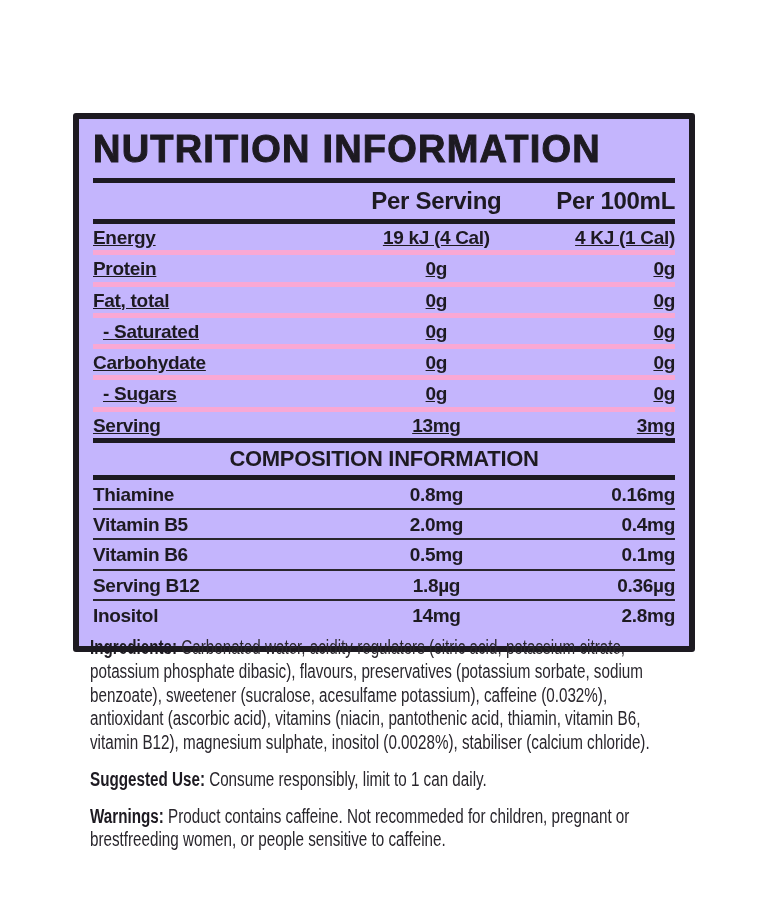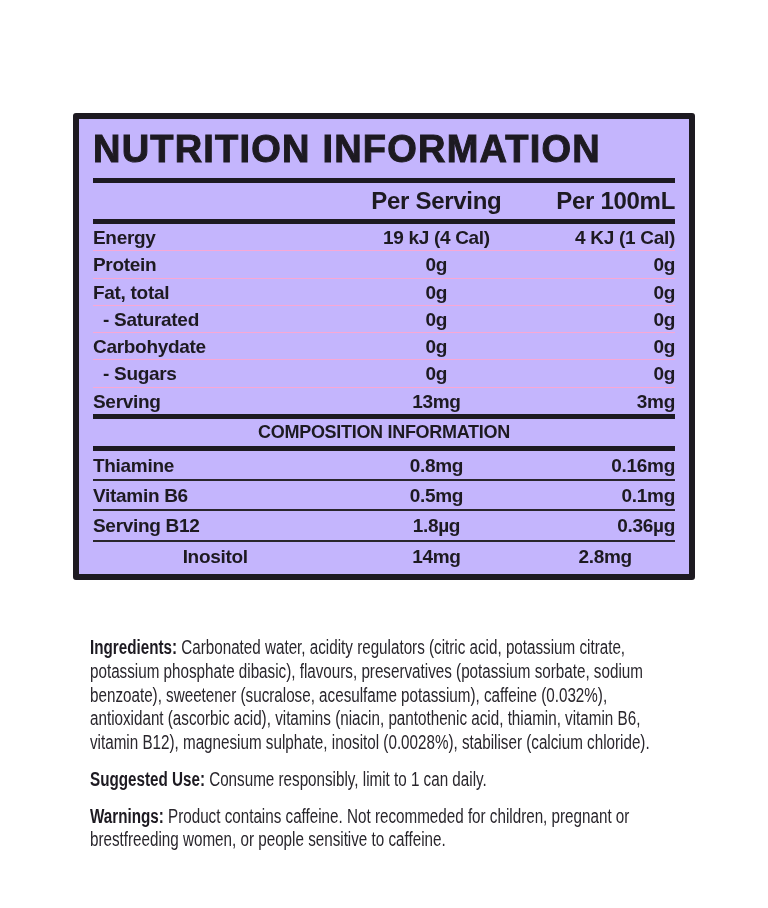--- a/index.html
+++ b/index.html
@@ -60,32 +60,32 @@
   th.c-name, td.c-name { text-align: left; }
   th.c-serv, td.c-serv { text-align: center; }
   th.c-100,  td.c-100  { text-align: right; }
   tbody.nutrition td, tbody.composition td {
     font-weight: 700;
     font-size: 19px;
     line-height: 1.12;
     letter-spacing: -0.3px;
     padding: 3px 0 2px 0;
   }
-  tbody.nutrition tr { border-bottom: 1px solid #f9a8d4; }
+  tbody.nutrition tr { border-bottom: 5px solid #f9a8d4; text-decoration: underline; }
   tbody.composition td { padding: 4px 0 3px 0; }
   tbody.composition tr { border-bottom: 2px solid #29262c; }
   tbody.composition tr:last-child { border-bottom: none; }
-  tbody.composition tr:last-child td { padding-bottom: 7px; text-align: center; }
+  tbody.composition tr:last-child td { padding-bottom: 20px; }
   tr.indent td.c-name { padding-left: 10px; }
   tr.section-header-row td {
     border-top: 5px solid #1d1a21;
     border-bottom: 5px solid #1d1a21;
     text-align: center;
     font-weight: 700;
-    font-size: 18px;
+    font-size: 22px;
     letter-spacing: -0.3px;
     padding: 3px 0;
   }
   .footnotes {
     position: absolute;
     left: 90px;
     top: 636px;
     width: 800px;
     transform: scaleX(0.78);
     transform-origin: top left;
@@ -163,20 +163,25 @@
           <td colspan="3">COMPOSITION INFORMATION</td>
         </tr>
       </tbody>
       <tbody class="composition">
         <tr>
           <td class="c-name">Thiamine</td>
           <td class="c-serv">0.8mg</td>
           <td class="c-100">0.16mg</td>
         </tr>
         <tr>
+          <td class="c-name">Vitamin B5</td>
+          <td class="c-serv">2.0mg</td>
+          <td class="c-100">0.4mg</td>
+        </tr>
+        <tr>
           <td class="c-name">Vitamin B6</td>
           <td class="c-serv">0.5mg</td>
           <td class="c-100">0.1mg</td>
         </tr>
         <tr>
           <td class="c-name">Serving B12</td>
           <td class="c-serv">1.8µg</td>
           <td class="c-100">0.36µg</td>
         </tr>
         <tr>

